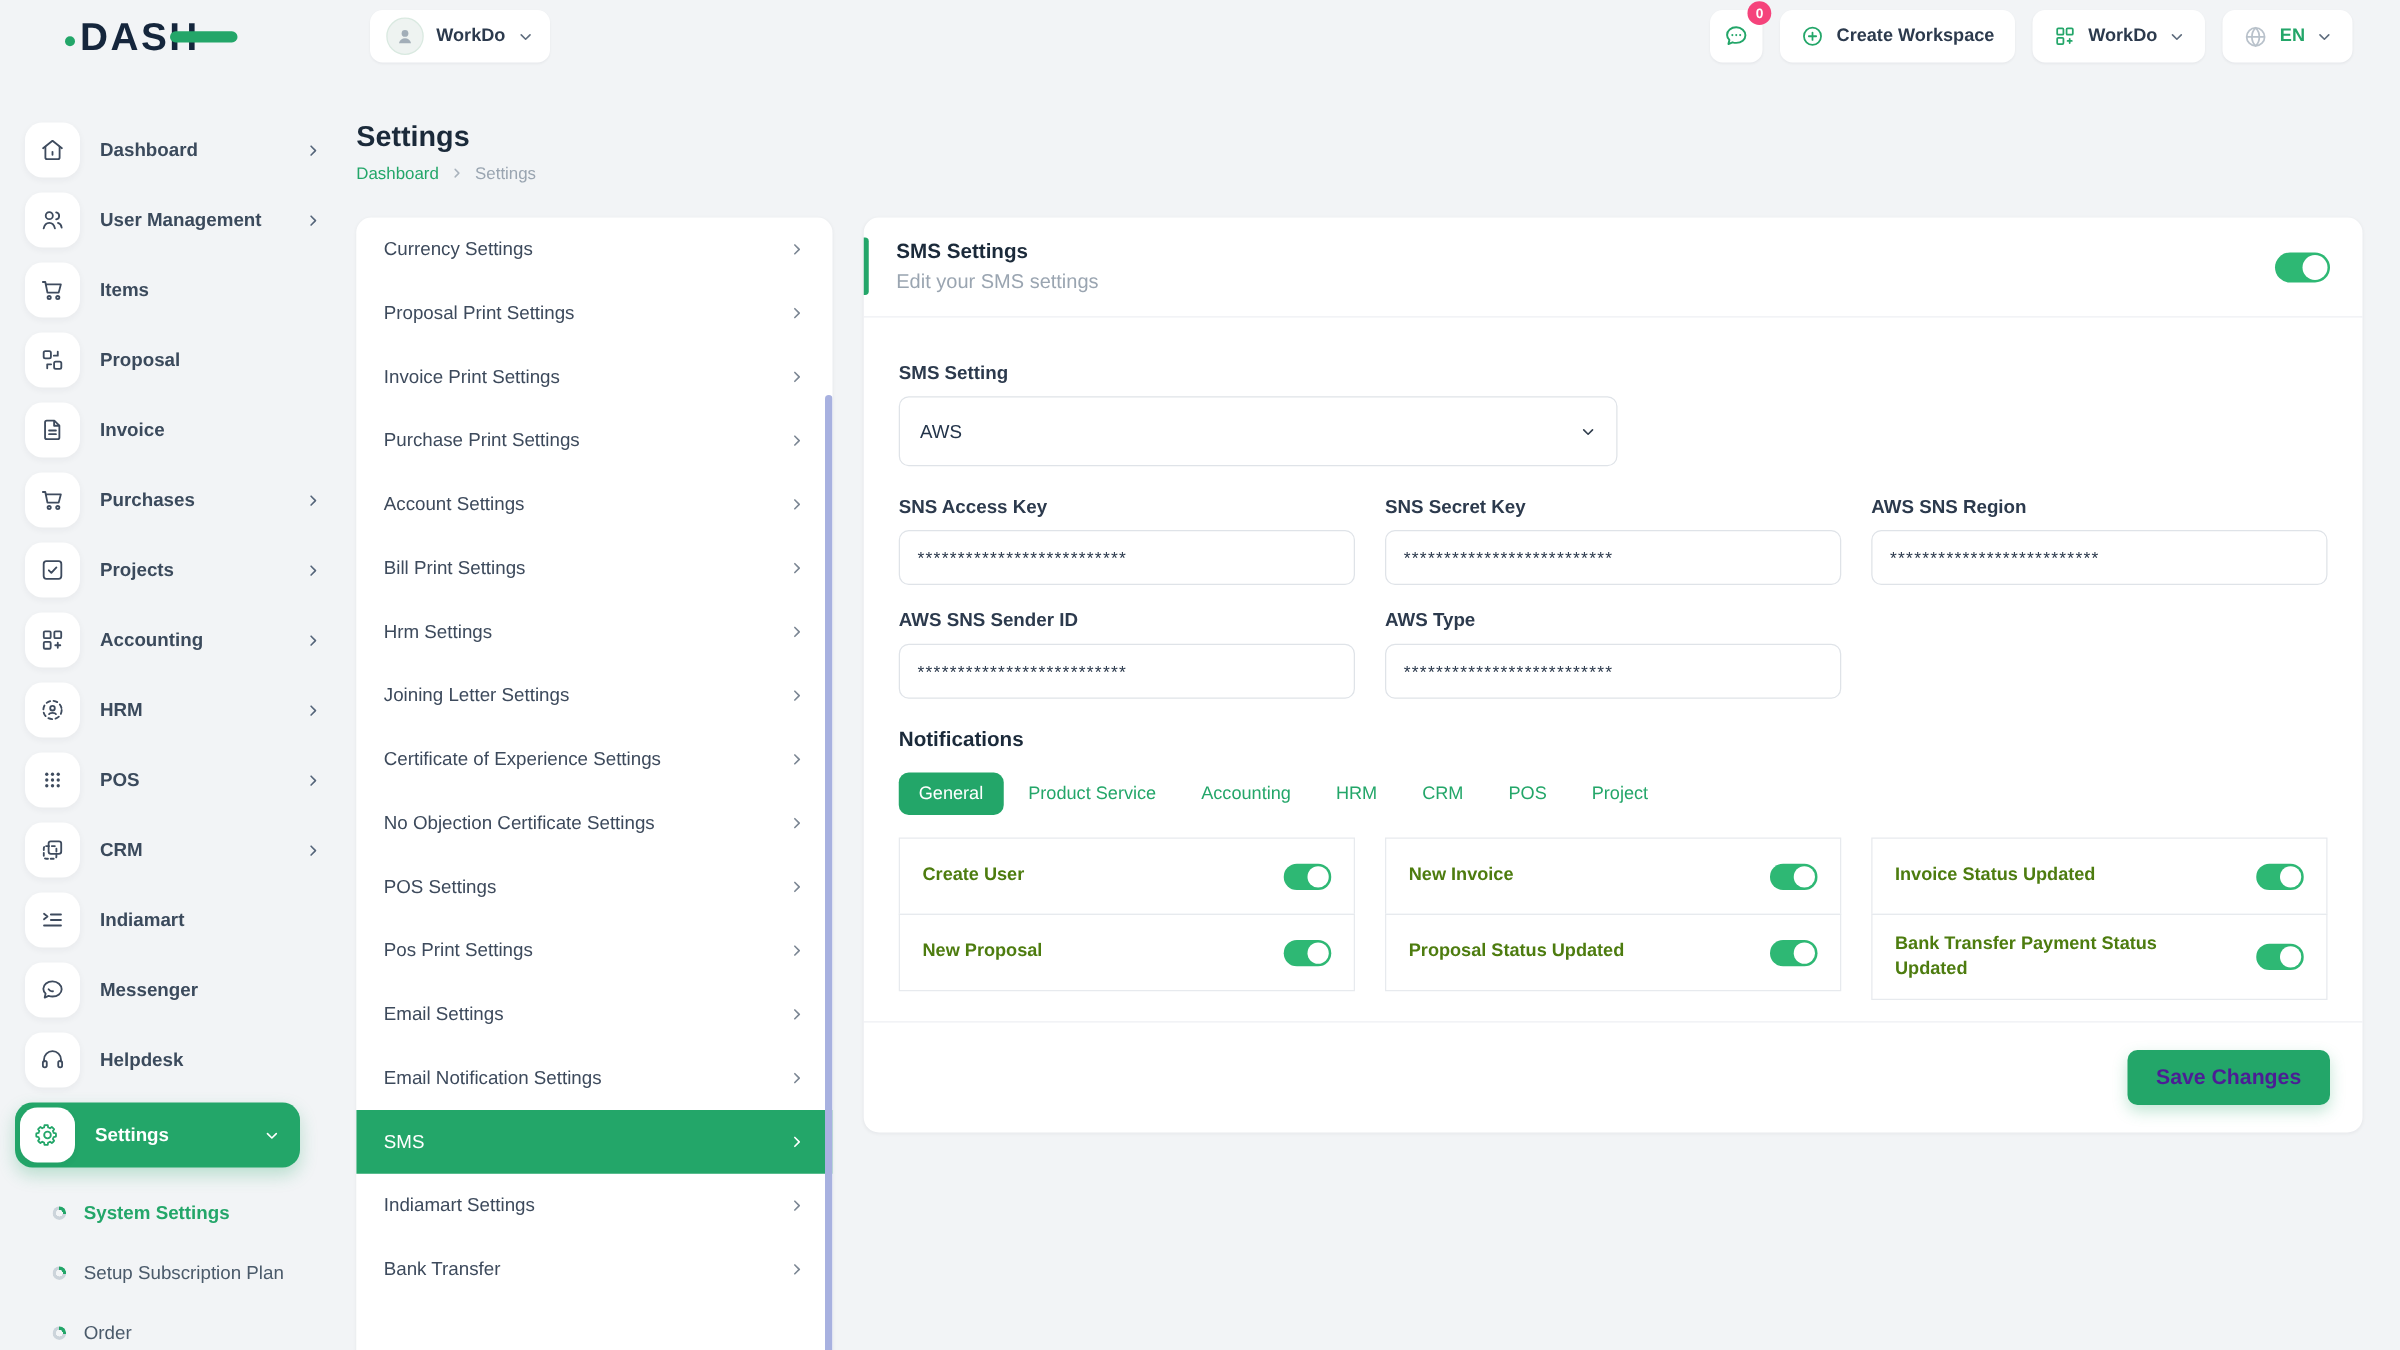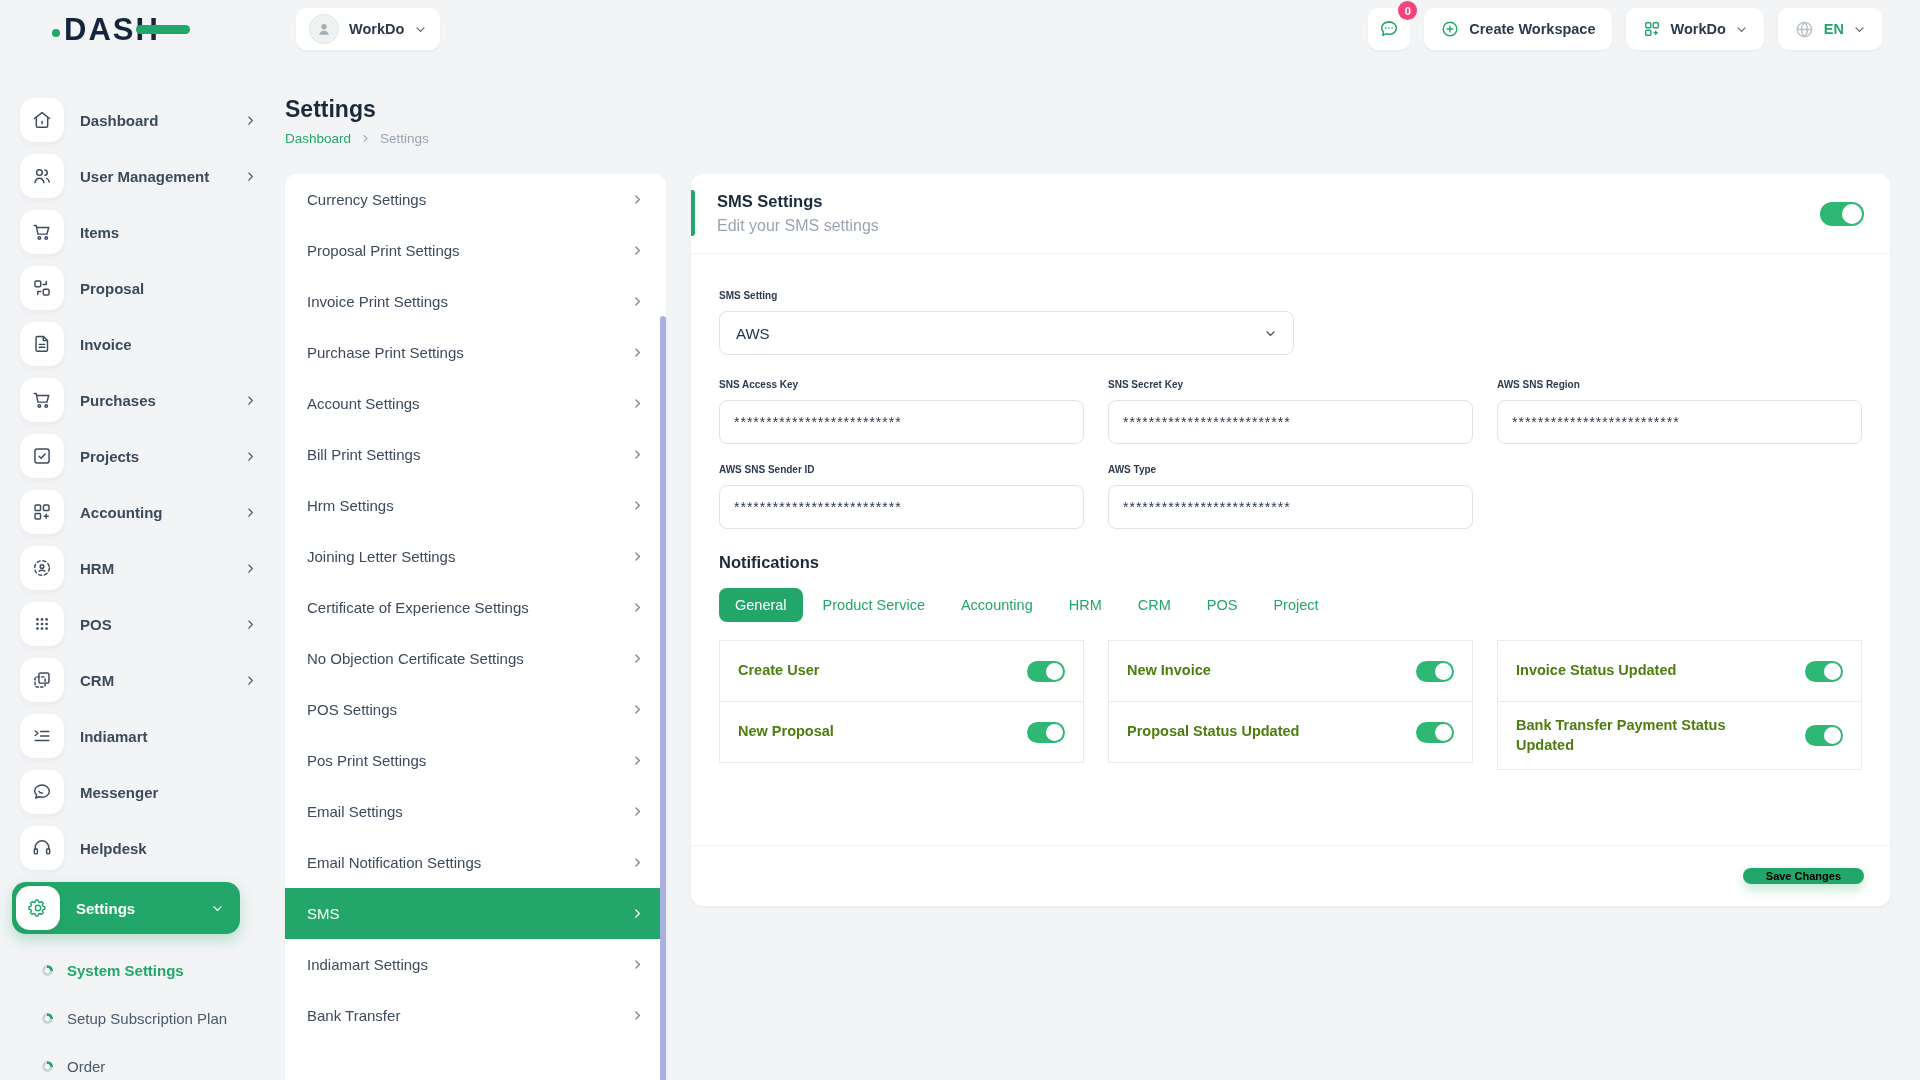--- a/index.html
+++ b/index.html
@@ -76,40 +76,40 @@
   .set-item.active .chev{color:#fff;}
   .scroll-thumb{position:absolute;top:142px;bottom:0;right:0;width:6px;border-radius:3px;background:var(--thumb);}
 
   
   .card{position:relative;flex:1;background:#fff;border-radius:12px;box-shadow:0 1px 3px rgba(16,24,40,.05);height:732px;}
   .card-header{position:relative;display:flex;align-items:center;justify-content:space-between;padding:0 26px;height:80px;border-bottom:1px solid #eef0f3;}
   .accent{position:absolute;left:0;top:16px;width:4px;height:46px;background:var(--green);border-radius:0 3px 3px 0;}
   .card-title{font-size:16.5px;font-weight:700;color:#1b2a3a;}
   .card-sub{font-size:16px;color:var(--muted);margin-top:6px;}
   .card-body{padding:36px 28px 0;}
-  .f-label{font-size:10px;font-weight:600;color:#2c3a4d;margin-bottom:10px;}
-  .select{width:575px;height:44px;border:1px solid var(--input-border);border-radius:8px;display:flex;align-items:center;justify-content:space-between;padding:0 16px;font-size:15px;color:#23344a;cursor:pointer;margin-bottom:24px;background:#fff;}
+  .f-label{font-size:15px;font-weight:600;color:#2c3a4d;margin-bottom:10px;}
+  .select{width:575px;height:56px;border:1px solid var(--input-border);border-radius:8px;display:flex;align-items:center;justify-content:space-between;padding:0 16px;font-size:15px;color:#23344a;cursor:pointer;margin-bottom:24px;background:#fff;}
   .select .chev-down-sm{color:#33404f;}
   .fields-grid{display:grid;grid-template-columns:repeat(3,1fr);column-gap:24px;row-gap:20px;}
   .f-input{width:100%;height:44px;border:1px solid var(--input-border);border-radius:8px;padding:0 14px;font-size:14px;color:#2c3a4d;letter-spacing:1px;background:#fff;font-family:"Liberation Sans",sans-serif;outline:none;}
   .notif-title{font-size:16.5px;font-weight:700;color:#1b2a3a;margin:24px 0 16px;}
   .tabs{display:flex;align-items:center;gap:4px;}
   .tab{padding:9px 16px;border-radius:8px;font-size:14.5px;font-weight:500;color:var(--green);cursor:pointer;}
   .tab.active{background:var(--green);color:#fff;}
   .toggle-row{display:flex;gap:24px;margin-top:18px;}
   .tcol{flex:1;display:flex;flex-direction:column;}
   .tcell{display:flex;align-items:center;justify-content:space-between;gap:14px;border:1px solid var(--border);background:#fff;padding:14px 18px;min-height:62px;font-size:14.5px;font-weight:600;color:#4d7c0f;}
   .tcell + .tcell{margin-top:-1px;}
   .tcell .tlabel{line-height:1.35;max-width:72%;}
   .toggle{position:relative;width:44px;height:24px;border-radius:12px;background:var(--toggle);flex:0 0 44px;cursor:pointer;}
   .toggle::after{content:'';position:absolute;top:2px;right:2px;width:20px;height:20px;border-radius:50%;background:#fff;}
   .toggle.sm{width:38px;height:21px;flex:0 0 38px;}
   .toggle.sm::after{width:17px;height:17px;}
   .card-footer{position:absolute;left:0;right:0;bottom:0;border-top:1px solid #eef0f3;padding:22px 26px;display:flex;justify-content:flex-end;}
-  .save-btn{background:var(--green);color:#000000;border:none;border-radius:8px;padding:2px 23px;font-size:11px;font-weight:600;font-family:"Liberation Sans",sans-serif;cursor:pointer;box-shadow:0 5px 12px rgba(35,166,105,.28);}
+  .save-btn{background:var(--green);color:#4c1d95;border:none;border-radius:8px;padding:12px 23px;font-size:17px;font-weight:600;font-family:"Liberation Sans",sans-serif;cursor:pointer;box-shadow:0 5px 12px rgba(35,166,105,.28);}
 </style>
 </head>
 <body>
 
 <div class="topbar">
   <div class="logo">
     <span class="logo-dot"></span>
     <span class="logo-text">DASH</span>
     <span class="logo-bar"></span>
   </div>

